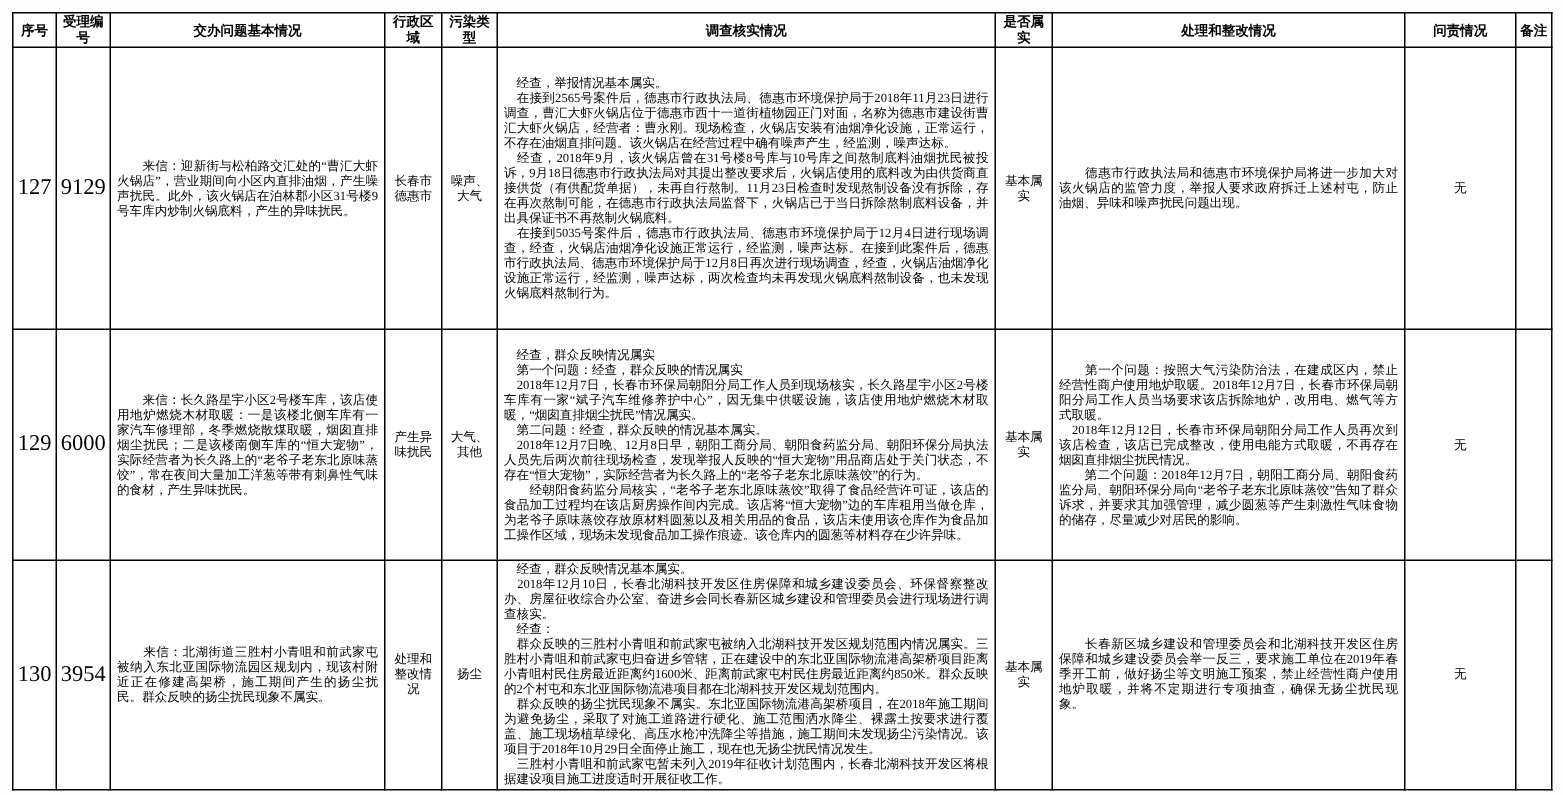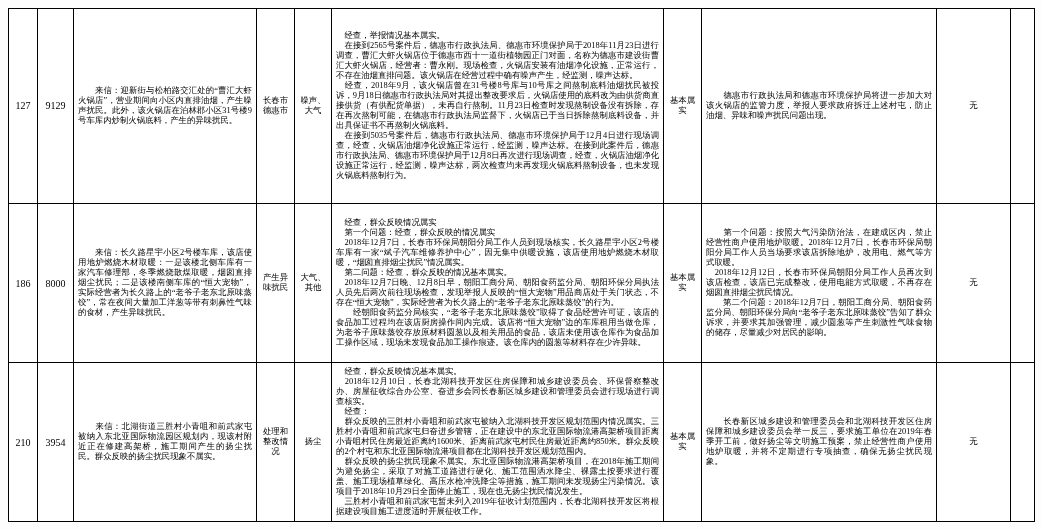--- a/index.html
+++ b/index.html
@@ -18,21 +18,21 @@
     overflow: hidden;
     vertical-align: middle;
     box-sizing: border-box;
     color: #000;
   }
   .report th {
     font-size: 9px; line-height: 11px; font-weight: bold;
     text-align: center; padding: 0 1px;
   }
   td.num {
-    font-size: 10px; text-align: center; padding: 0 1px;
+    font-size: 15px; text-align: center; padding: 0 1px;
   }
   td.small-center {
     font-size: 8.4px; line-height: 10px; text-align: center; padding: 0 3px;
     word-break: break-all;
   }
   td.text-block {
     font-size: 8.4px; line-height: 10px;
     text-align: justify; text-justify: inter-character;
     padding: 1px 4px;
     white-space: pre-line;
@@ -50,56 +50,68 @@
         <col style="width:183px">
       <col style="width:38px">
         <col style="width:37px">
         <col style="width:332px">
       <col style="width:38px">
         <col style="width:235px">
         <col style="width:74px">
       <col style="width:24px">
     </colgroup>
     <tbody>
+        <tr style="height:22px">
+      <th>序号</th>
+      <th>受理编号</th>
+      <th>交办问题基本情况</th>
+      <th>行政区域</th>
+      <th>污染类型</th>
+      <th>调查核实情况</th>
+      <th>是否属实</th>
+      <th>处理和整改情况</th>
+      <th>问责情况</th>
+      <th>备注</th>
+    </tr>
     <tr style="height:188px">
       <td class="num">127</td>
       <td class="num">9129</td>
       <td class="text-block">　　来信：迎新街与松柏路交汇处的“曹汇大虾火锅店”，营业期间向小区内直排油烟，产生噪声扰民。此外，该火锅店在泊林郡小区31号楼9号车库内炒制火锅底料，产生的异味扰民。</td>
       <td class="small-center">长春市德惠市</td>
       <td class="small-center">噪声、大气</td>
       <td class="text-block">　经查，举报情况基本属实。
 　在接到2565号案件后，德惠市行政执法局、德惠市环境保护局于2018年11月23日进行调查，曹汇大虾火锅店位于德惠市西十一道街植物园正门对面，名称为德惠市建设街曹汇大虾火锅店，经营者：曹永刚。现场检查，火锅店安装有油烟净化设施，正常运行，不存在油烟直排问题。该火锅店在经营过程中确有噪声产生，经监测，噪声达标。
 　经查，2018年9月，该火锅店曾在31号楼8号库与10号库之间熬制底料油烟扰民被投诉，9月18日德惠市行政执法局对其提出整改要求后，火锅店使用的底料改为由供货商直接供货（有供配货单据），未再自行熬制。11月23日检查时发现熬制设备没有拆除，存在再次熬制可能，在德惠市行政执法局监督下，火锅店已于当日拆除熬制底料设备，并出具保证书不再熬制火锅底料。
 　在接到5035号案件后，德惠市行政执法局、德惠市环境保护局于12月4日进行现场调查，经查，火锅店油烟净化设施正常运行，经监测，噪声达标。在接到此案件后，德惠市行政执法局、德惠市环境保护局于12月8日再次进行现场调查，经查，火锅店油烟净化设施正常运行，经监测，噪声达标，两次检查均未再发现火锅底料熬制设备，也未发现火锅底料熬制行为。</td>
       <td class="small-center">基本属实</td>
       <td class="text-block">　　德惠市行政执法局和德惠市环境保护局将进一步加大对该火锅店的监管力度，举报人要求政府拆迁上述村屯，防止油烟、异味和噪声扰民问题出现。</td>
       <td class="small-center">无</td>
       <td class="small-center"></td>
     </tr>
     <tr style="height:154px">
-      <td class="num">186</td>
-      <td class="num">8000</td>
+      <td class="num">129</td>
+      <td class="num">6000</td>
       <td class="text-block">　　来信：长久路星宇小区2号楼车库，该店使用地炉燃烧木材取暖：一是该楼北侧车库有一家汽车修理部，冬季燃烧散煤取暖，烟囱直排烟尘扰民；二是该楼南侧车库的“恒大宠物”，实际经营者为长久路上的“老爷子老东北原味蒸饺”，常在夜间大量加工洋葱等带有刺鼻性气味的食材，产生异味扰民。</td>
       <td class="small-center">产生异味扰民</td>
       <td class="small-center">大气、其他</td>
       <td class="text-block">　经查，群众反映情况属实
 　第一个问题：经查，群众反映的情况属实
 　2018年12月7日，长春市环保局朝阳分局工作人员到现场核实，长久路星宇小区2号楼车库有一家“斌子汽车维修养护中心”，因无集中供暖设施，该店使用地炉燃烧木材取暖，“烟囱直排烟尘扰民”情况属实。
 　第二问题：经查，群众反映的情况基本属实。
 　2018年12月7日晚、12月8日早，朝阳工商分局、朝阳食药监分局、朝阳环保分局执法人员先后两次前往现场检查，发现举报人反映的“恒大宠物”用品商店处于关门状态，不存在“恒大宠物”，实际经营者为长久路上的“老爷子老东北原味蒸饺”的行为。
 　　经朝阳食药监分局核实，“老爷子老东北原味蒸饺”取得了食品经营许可证，该店的食品加工过程均在该店厨房操作间内完成。该店将“恒大宠物”边的车库租用当做仓库，为老爷子原味蒸饺存放原材料圆葱以及相关用品的食品，该店未使用该仓库作为食品加工操作区域，现场未发现食品加工操作痕迹。该仓库内的圆葱等材料存在少许异味。</td>
       <td class="small-center">基本属实</td>
       <td class="text-block">　　第一个问题：按照大气污染防治法，在建成区内，禁止经营性商户使用地炉取暖。2018年12月7日，长春市环保局朝阳分局工作人员当场要求该店拆除地炉，改用电、燃气等方式取暖。
 　2018年12月12日，长春市环保局朝阳分局工作人员再次到该店检查，该店已完成整改，使用电能方式取暖，不再存在烟囱直排烟尘扰民情况。
 　　第二个问题：2018年12月7日，朝阳工商分局、朝阳食药监分局、朝阳环保分局向“老爷子老东北原味蒸饺”告知了群众诉求，并要求其加强管理，减少圆葱等产生刺激性气味食物的储存，尽量减少对居民的影响。</td>
       <td class="small-center">无</td>
       <td class="small-center"></td>
     </tr>
     <tr style="height:152px">
-      <td class="num">210</td>
+      <td class="num">130</td>
       <td class="num">3954</td>
       <td class="text-block">　　来信：北湖街道三胜村小青咀和前武家屯被纳入东北亚国际物流园区规划内，现该村附近正在修建高架桥，施工期间产生的扬尘扰民。群众反映的扬尘扰民现象不属实。</td>
       <td class="small-center">处理和整改情况</td>
       <td class="small-center">扬尘</td>
       <td class="text-block">　经查，群众反映情况基本属实。
 　2018年12月10日，长春北湖科技开发区住房保障和城乡建设委员会、环保督察整改办、房屋征收综合办公室、奋进乡会同长春新区城乡建设和管理委员会进行现场进行调查核实。
 　经查：
 　群众反映的三胜村小青咀和前武家屯被纳入北湖科技开发区规划范围内情况属实。三胜村小青咀和前武家屯归奋进乡管辖，正在建设中的东北亚国际物流港高架桥项目距离小青咀村民住房最近距离约1600米、距离前武家屯村民住房最近距离约850米。群众反映的2个村屯和东北亚国际物流港项目都在北湖科技开发区规划范围内。
 　群众反映的扬尘扰民现象不属实。东北亚国际物流港高架桥项目，在2018年施工期间为避免扬尘，采取了对施工道路进行硬化、施工范围洒水降尘、裸露土按要求进行覆盖、施工现场植草绿化、高压水枪冲洗降尘等措施，施工期间未发现扬尘污染情况。该项目于2018年10月29日全面停止施工，现在也无扬尘扰民情况发生。
 　三胜村小青咀和前武家屯暂未列入2019年征收计划范围内，长春北湖科技开发区将根据建设项目施工进度适时开展征收工作。</td>

